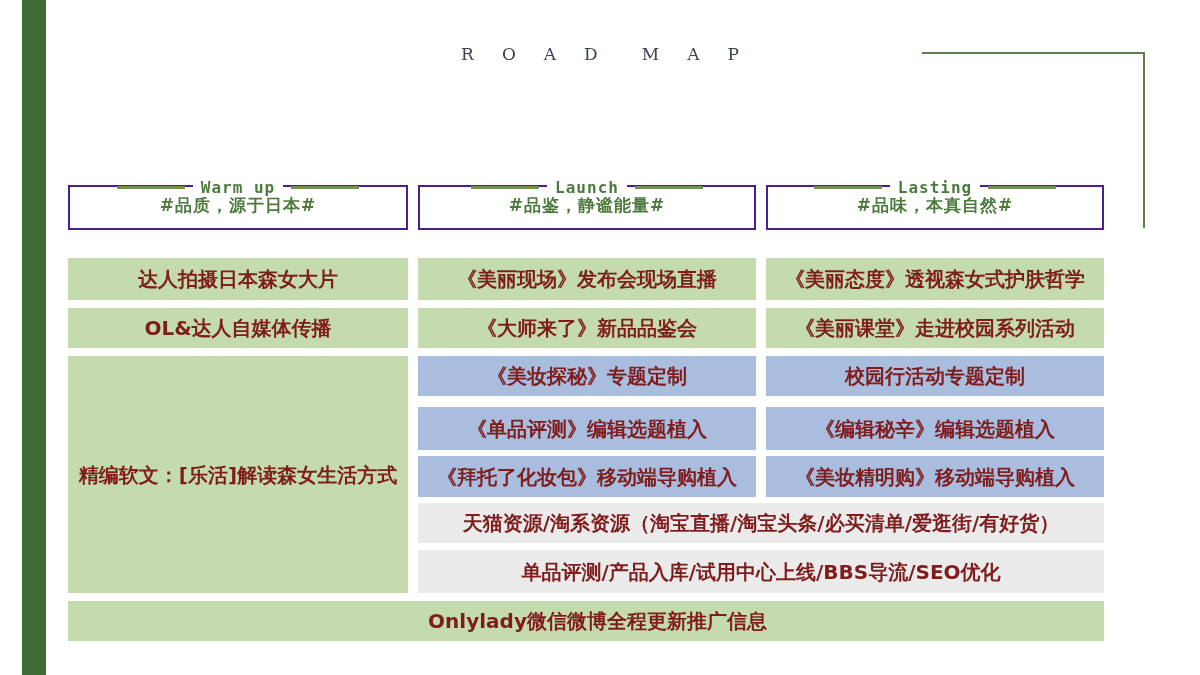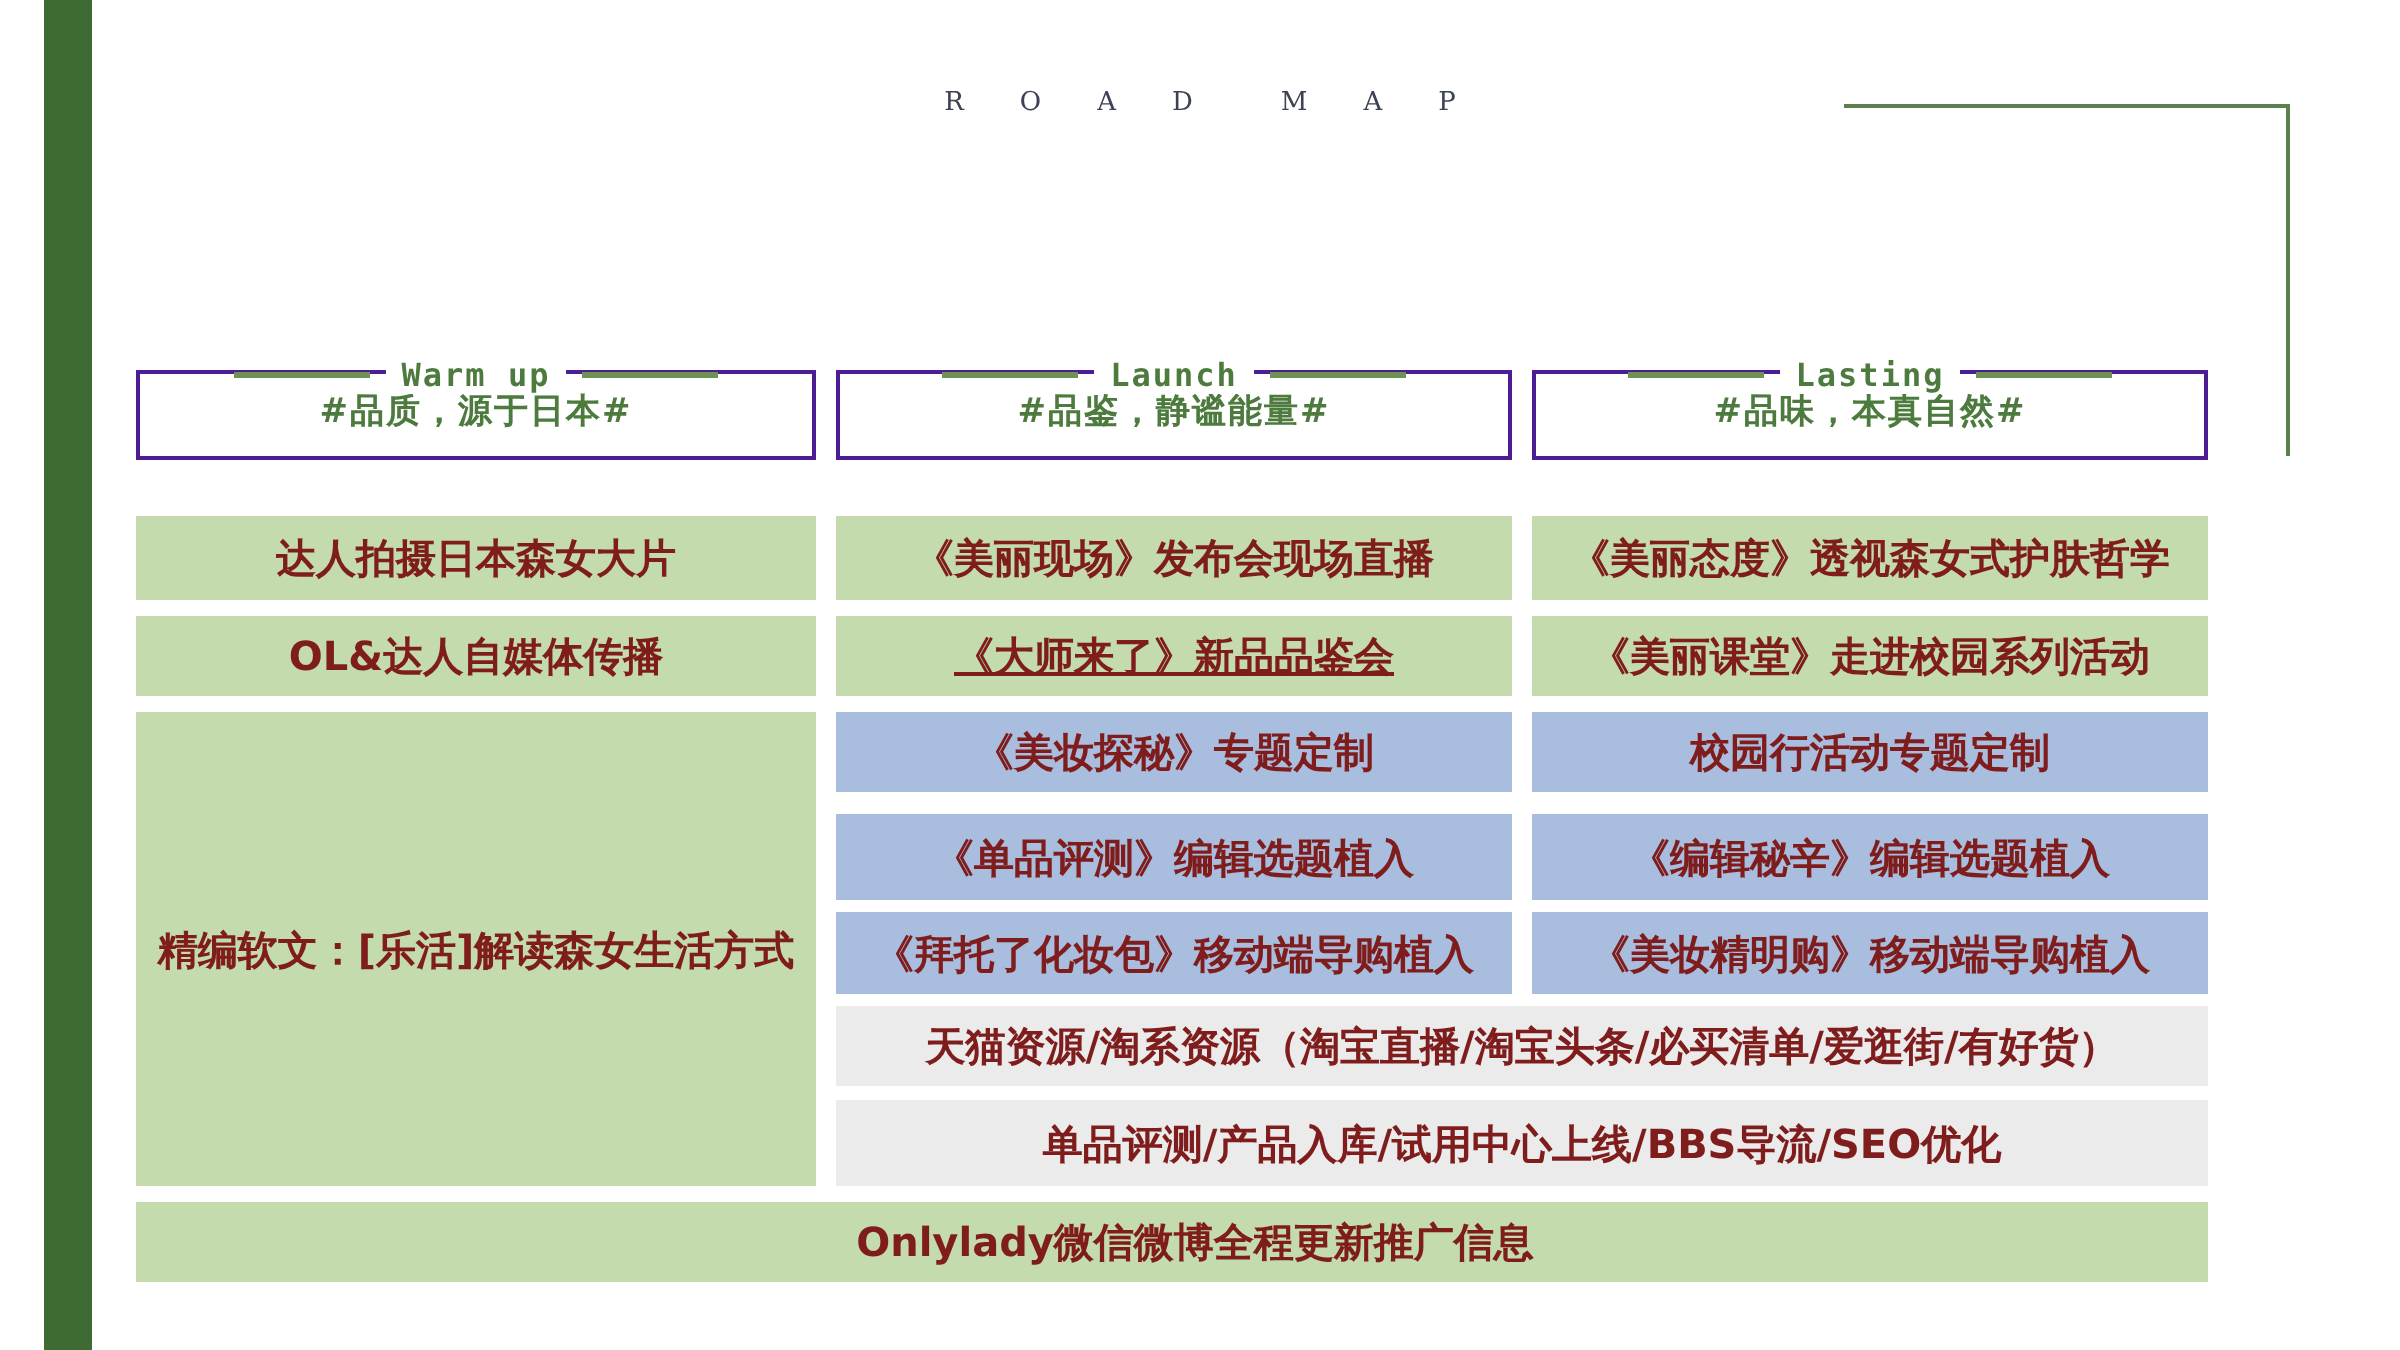--- a/index.html
+++ b/index.html
@@ -2,21 +2,21 @@
 <html><head>
 <meta charset="utf-8">
 <style>
   html,body{margin:0;padding:0;background:#fff;}
   .canvas{position:relative;width:1200px;height:675px;background:#ffffff;overflow:hidden;
           font-family:"DejaVu Sans",sans-serif;}
   
   .left-bar{position:absolute;left:22px;top:0;width:24px;height:675px;background:#3e6a34;}
   
   .title{position:absolute;top:44px;left:0;width:1200px;display:flex;justify-content:center;
-         gap:44px;font-family:"DejaVu Serif","Liberation Serif",serif;font-size:13px;
+         gap:44px;font-family:"DejaVu Serif","Liberation Serif",serif;font-size:17px;
          color:#3b4254;font-weight:500;}
   .title span{letter-spacing:28px;margin-right:-28px;}
   
   .hline{position:absolute;left:922px;top:52px;width:223px;height:2px;background:#5d7f4e;}
   .vline{position:absolute;left:1143px;top:52px;width:2px;height:176px;background:#5d7f4e;}
   
   .grid{position:absolute;left:68px;top:185px;display:grid;
         grid-template-columns:340px 338px 338px;column-gap:10px;
         grid-template-rows:45px 28px 42px 8px 40px 8px 40px 11px 43px 6px 41px 6px 40px 7px 43px 8px 40px;}
   
@@ -29,21 +29,21 @@
   .phase .name .ln{width:68px;height:3px;background:#6d9254;}
   .phase .tag{font-size:17px;font-weight:bold;color:#4d7b3e;padding-bottom:4px;letter-spacing:1px;}
   
   .cell{display:flex;align-items:center;justify-content:center;text-align:center;
         font-weight:bold;font-size:20px;color:#7f1d1d;line-height:1.3;}
   .green{background:#c3dbad;}
   .blue{background:#a9bdde;}
   .gray{background:#ebebeb;}
   .hdr1{grid-row:1;grid-column:1;} .hdr2{grid-row:1;grid-column:2;} .hdr3{grid-row:1;grid-column:3;}
   .c1r1{grid-row:3;grid-column:1;} .c2r1{grid-row:3;grid-column:2;} .c3r1{grid-row:3;grid-column:3;}
-  .c1r2{grid-row:5;grid-column:1;} .c2r2{grid-row:5;grid-column:2;text-decoration:underline;} .c3r2{grid-row:5;grid-column:3;}
+  .c1r2{grid-row:5;grid-column:1;} .c2r2{grid-row:5;grid-column:2;} .c3r2{grid-row:5;grid-column:3;}
   .c1tall{grid-row:7/16;grid-column:1;flex-direction:row;}
   .c2r3{grid-row:7;grid-column:2;} .c3r3{grid-row:7;grid-column:3;}
   .c2r4{grid-row:9;grid-column:2;} .c3r4{grid-row:9;grid-column:3;}
   .c2r5{grid-row:11;grid-column:2;} .c3r5{grid-row:11;grid-column:3;}
   .gray1{grid-row:13;grid-column:2/4;}
   .gray2{grid-row:15;grid-column:2/4;}
   .footer{grid-row:17;grid-column:1/4;padding-left:23px;}
 </style>
 </head>
 <body>

